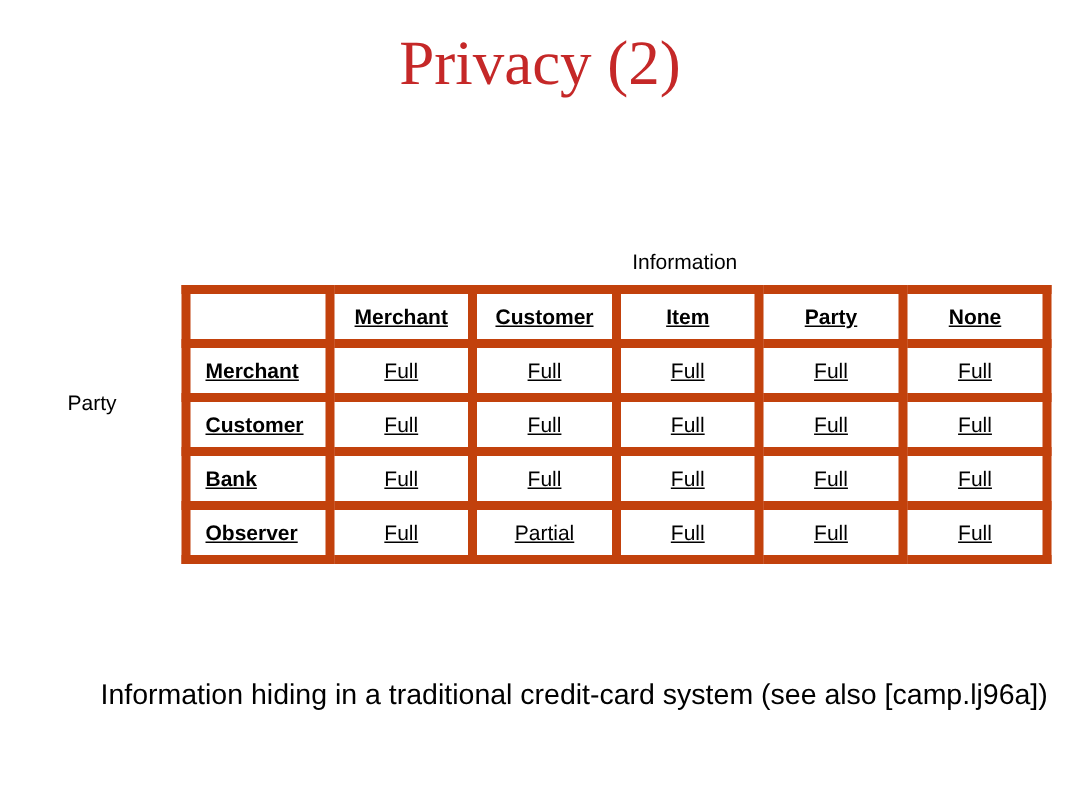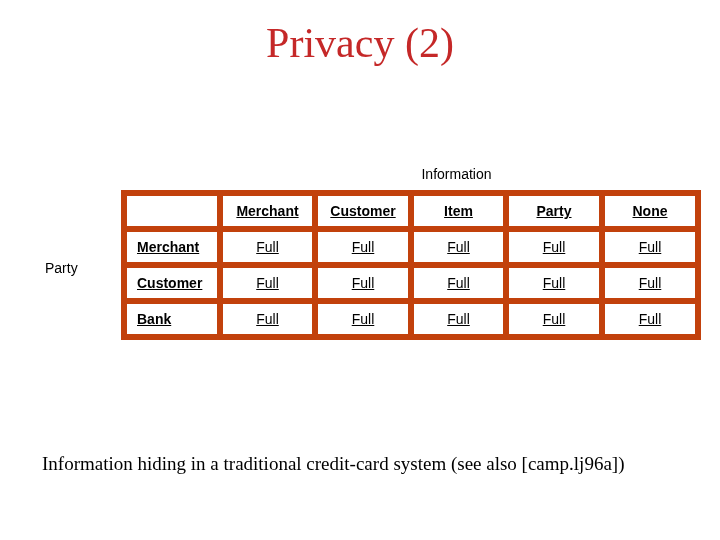--- a/index.html
+++ b/index.html
@@ -68,23 +68,23 @@
     font-weight: bold;
   }
   table.privacy-table th.row-header {
     font-weight: bold;
     text-align: left;
     padding-left: 10px;
   }
   .slide-caption {
     position: absolute;
     top: 452px;
-    left: 42px;
+    left: 67px;
     width: 640px;
-    font-family: Liberation Serif, serif;
+    font-family: Liberation Sans, sans-serif;
     font-size: 19px;
     line-height: 1.3;
     color: #000000;
   }
 </style>
 </head>
 <body>
 
 <div class="slide">
 
@@ -129,18 +129,26 @@
         <td>Full</td>
       </tr>
       <tr>
         <th class="row-header">Bank</th>
         <td>Full</td>
         <td>Full</td>
         <td>Full</td>
         <td>Full</td>
         <td>Full</td>
       </tr>
+      <tr>
+        <th class="row-header">Observer</th>
+        <td>Full</td>
+        <td>Partial</td>
+        <td>Full</td>
+        <td>Full</td>
+        <td>Full</td>
+      </tr>
     </tbody>
   </table>
 
   <div class="slide-caption">Information hiding in a traditional credit-card system (see also [camp.lj96a])</div>
 
 </div>
 
 </body></html>

